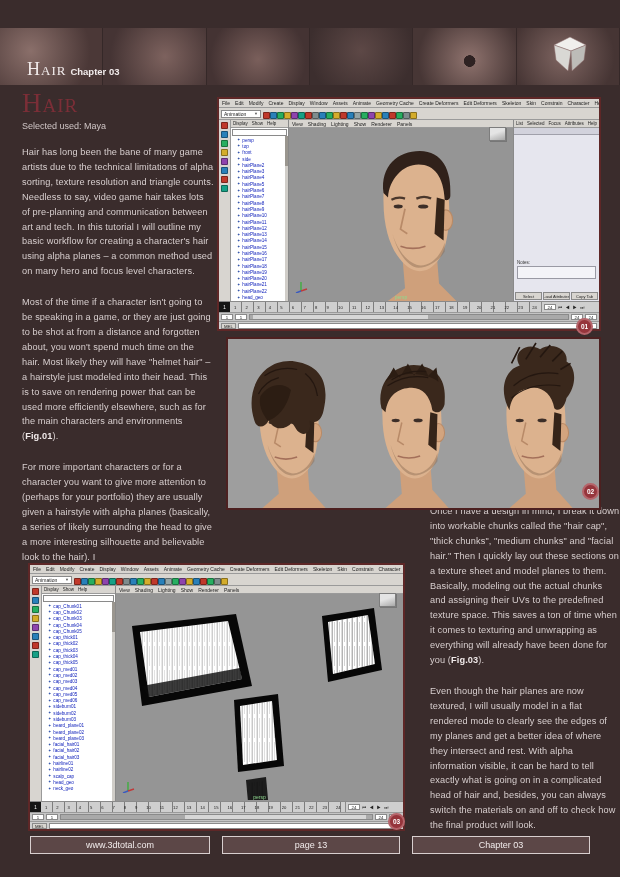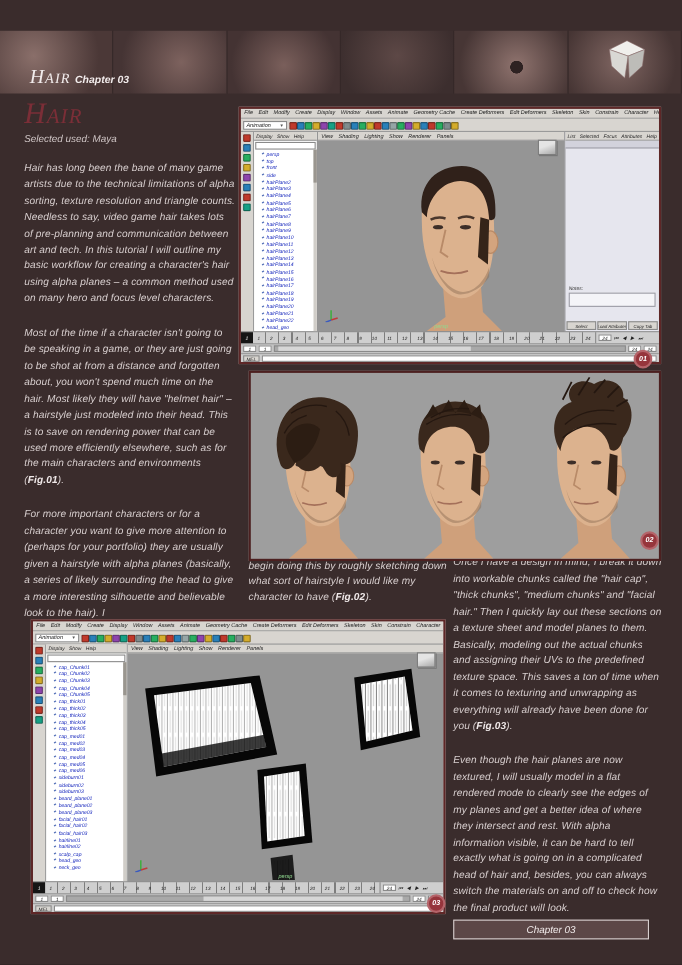--- a/index.html
+++ b/index.html
@@ -1,18 +1,18 @@
 <!DOCTYPE html>
 <html><head>
 <meta charset="utf-8">
 <style>
   html,body{margin:0;padding:0;background:#2e2222;}
   *{box-sizing:border-box;}
   #page{position:relative;width:620px;height:877px;background:#3a2c2c;overflow:hidden;
-        font-family:"Liberation Sans",sans-serif;font-style:italic;}
+        font-family:"Liberation Sans",sans-serif;}
 
   
   .banner{position:absolute;left:0;top:28px;width:620px;height:57px;display:flex;}
   .tile{flex:1;height:100%;border-right:1px solid #352828;position:relative;}
   .t1{background:radial-gradient(circle at 30% 40%, #8a6f6a, #4b3837 75%);}
   .t2{background:radial-gradient(circle at 60% 50%, #7d625e, #453434 80%);}
   .t3{background:radial-gradient(circle at 50% 55%, #7a5f5b, #443333 80%);}
   .t4{background:radial-gradient(circle at 50% 40%, #5d4846, #3c2e2e 85%);}
   .t5{background:radial-gradient(circle 14px at 55% 58%, #2e2222 40%, rgba(0,0,0,0) 43%),
                radial-gradient(circle at 55% 55%, #8f736e, #473635 80%);}
@@ -25,21 +25,21 @@
 
   
   .art-title{position:absolute;left:22px;top:88px;font-family:"Liberation Serif",serif;
         font-variant:small-caps;font-size:27px;color:#7b2e37;letter-spacing:1px;}
   .software{position:absolute;left:22px;top:121px;font-size:9px;color:#cfc5c5;}
   .cols{position:absolute;font-size:9.2px;line-height:14.9px;color:#d8cfcf;letter-spacing:.12px;}
   .cols p{margin:0 0 16px;}
   .cols b{color:#efe8e8;}
   #col1{left:22px;top:145px;width:192px;}
   #col2{left:226px;top:507px;width:184px;line-height:14.2px;}
-  #col3{left:412px;top:504px;width:190px;}
+  #col3{left:430px;top:504px;width:190px;}
 
   
   .fig{position:absolute;border:2px solid #5e2727;background:#c9c9c9;overflow:hidden;}
   #fig01{left:217px;top:97px;width:384px;height:234px;}
   #fig02{left:226px;top:337px;width:375px;height:173px;background:#9e9e9e;
          display:flex;justify-content:space-around;align-items:flex-end;border-color:#4c2020;}
   #fig03{left:28px;top:563px;width:377px;height:268px;}
   .badge{position:absolute;width:17px;height:17px;border-radius:50%;background:#96353c;
          border:2px solid #b5646a;color:#fff;font-size:6.5px;font-weight:bold;display:flex;
          align-items:center;justify-content:center;z-index:5;}
@@ -142,23 +142,20 @@
     </svg>
   </div>
 
   <div class="art-title">Hair</div>
   <div class="software">Selected used: Maya</div>
   <div class="cols" id="col1">
       <p><span>Hair has long been the bane of many game artists due to the technical limitations of alpha sorting, texture resolution and triangle counts. Needless to say, video game hair takes lots of pre-planning and communication between art and tech. In this tutorial I will outline my basic workflow for creating a character's hair using alpha planes – a common method used on many hero and focus level characters.</span></p>
       <p><span>Most of the time if a character isn't going to be speaking in a game, or they are just going to be shot at from a distance and forgotten about, you won't spend much time on the hair. Most likely they will have "helmet hair" – a hairstyle just modeled into their head. This is to save on rendering power that can be used more efficiently elsewhere, such as for the main characters and environments (</span><b>Fig.01</b><span>).</span></p>
       <p><span>For more important characters or for a character you want to give more attention to (perhaps for your portfolio) they are usually given a hairstyle with alpha planes (basically, a series of likely surrounding the head to give a more interesting silhouette and believable look to the hair). I</span></p>
     </div>
-  <div class="cols" id="col2">
-      <p><span>begin doing this by roughly sketching down what sort of hairstyle I would like my character to have (</span><b>Fig.02</b><span>).</span></p>
-    </div>
   <div class="cols" id="col3">
       <p><span>Once I have a design in mind, I break it down into workable chunks called the "hair cap", "thick chunks", "medium chunks" and "facial hair." Then I quickly lay out these sections on a texture sheet and model planes to them. Basically, modeling out the actual chunks and assigning their UVs to the predefined texture space. This saves a ton of time when it comes to texturing and unwrapping as everything will already have been done for you (</span><b>Fig.03</b><span>).</span></p>
       <p><span>Even though the hair planes are now textured, I will usually model in a flat rendered mode to clearly see the edges of my planes and get a better idea of where they intersect and rest. With alpha information visible, it can be hard to tell exactly what is going on in a complicated head of hair and, besides, you can always switch the materials on and off to check how the final product will look.</span></p>
     </div>
 
   <div class="fig" id="fig01">
     <div class="m-menubar">
         <span class="m-menu">File</span>
         <span class="m-menu">Edit</span>
         <span class="m-menu">Modify</span>
@@ -720,15 +717,17 @@
       <span class="tl-field">24</span>
     </div>
     <div class="cmdrow">
       <span class="mel">MEL</span>
       <span class="cmdinput"></span>
     </div>
     <div class="helpstrip"></div>
   </div>
   <div class="badge" id="badge03">03</div>
 
+  <div class="fbox" id="fbox1">www.3dtotal.com</div>
+  <div class="fbox" id="fbox2">page 13</div>
   <div class="fbox" id="fbox3">Chapter 03</div>
 
 </div>
 
 </body></html>

